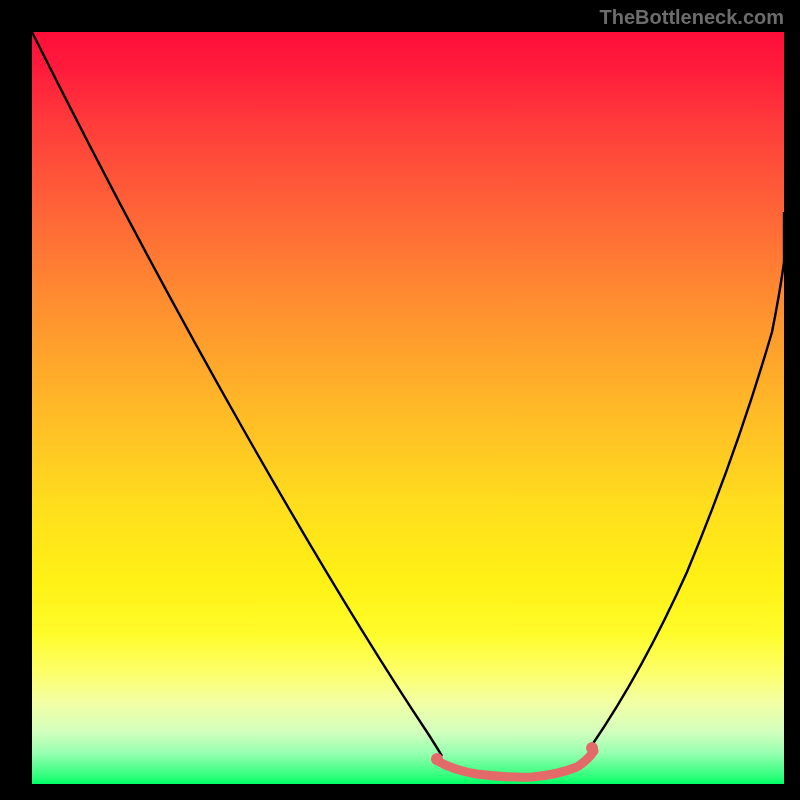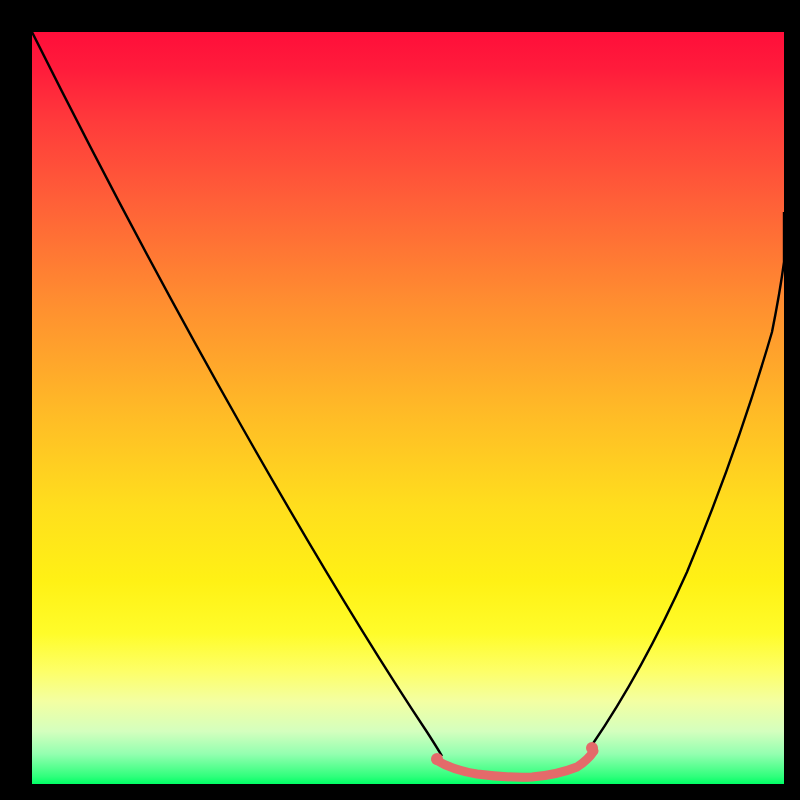--- a/index.html
+++ b/index.html
@@ -93,14 +93,15 @@
       <path d="M 404 728
                Q 420 738, 445 742
                Q 475 746, 500 745
                Q 525 743, 545 735
                Q 556 728, 562 719" fill="none" stroke="#e46a6a" stroke-width="9" stroke-linecap="round"></path>
       <circle cx="405" cy="727" r="6" fill="#e46a6a"></circle>
       <circle cx="560" cy="716" r="6" fill="#e46a6a"></circle>
     </svg>
   </div>
 
+  <div class="watermark">TheBottleneck.com</div>
 
 </div>
 
 </body></html>

